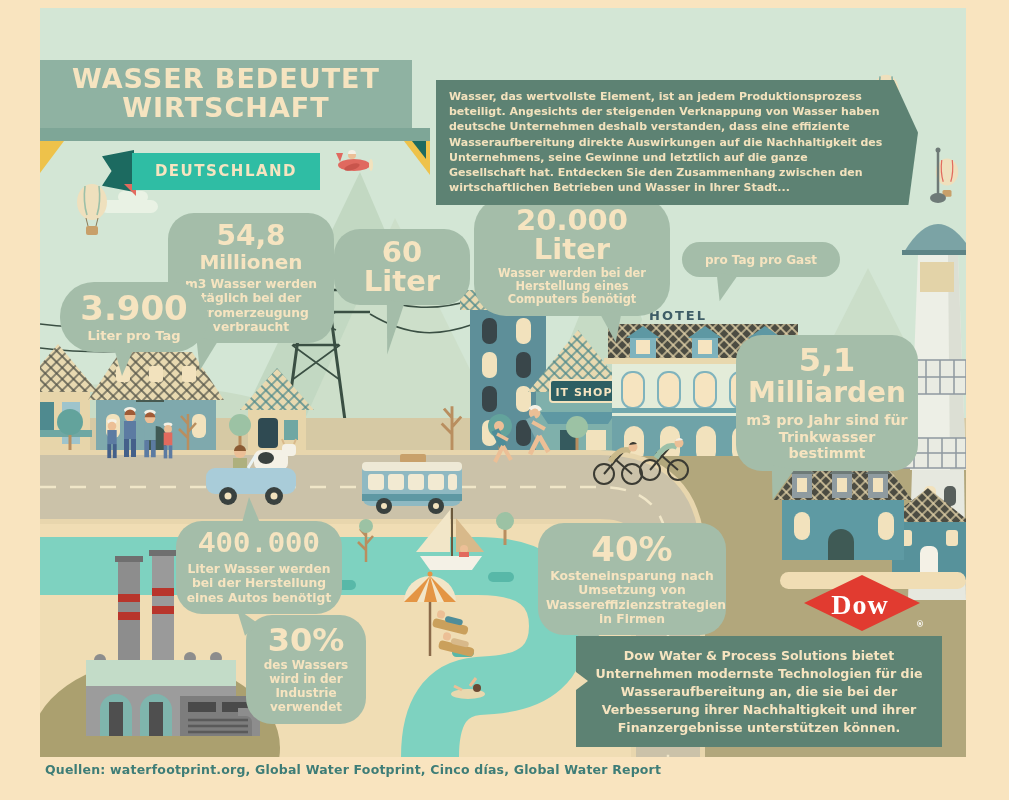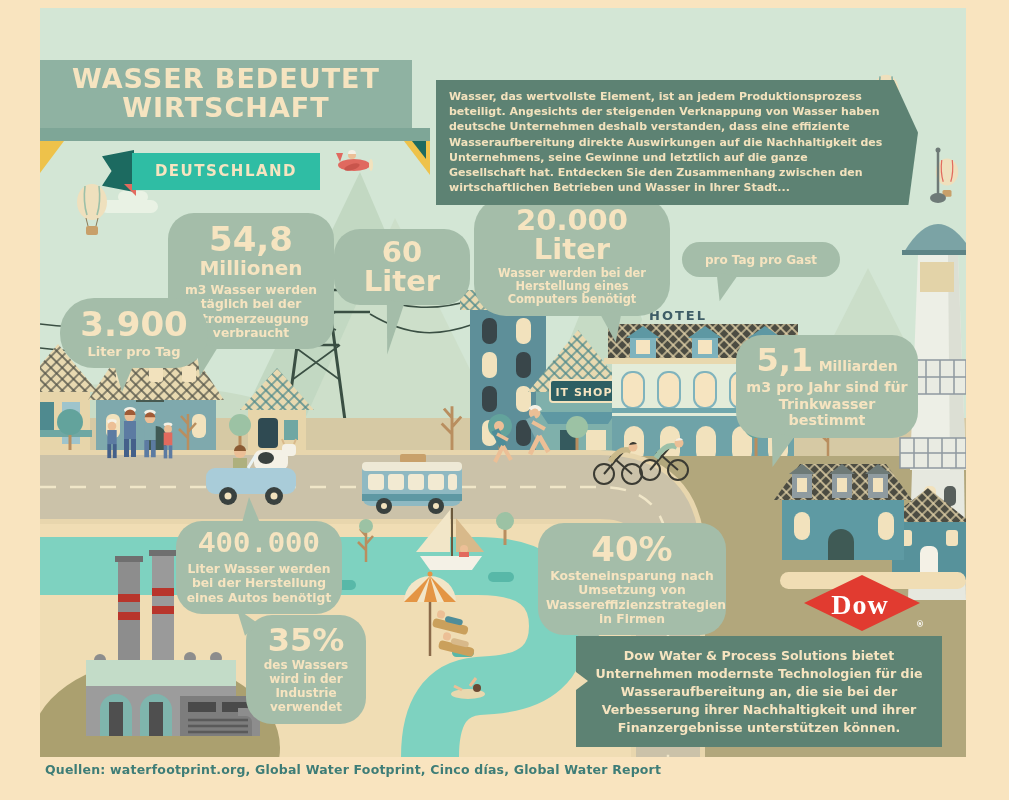--- a/index.html
+++ b/index.html
@@ -30,26 +30,26 @@
   .intro-banner{left:436px;top:80px;width:482px;background:var(--dark);color:#f3e2bd;
     clip-path:polygon(0 0,95% 0,100% 42%,98% 100%,0 100%);
     padding:9px 34px 10px 13px;font-size:11px;line-height:1.38;z-index:6;}
   
   .bubble{position:absolute;background:var(--sage);color:var(--cream);text-align:center;
     border-radius:26px;padding:9px 8px 9px;z-index:5;}
   .bubble .big{font-size:32px;line-height:1;}
   .bubble .unit{font-size:20px;}
   .bubble .desc{font-size:12.3px;line-height:1.16;margin-top:3px;}
   .tail{position:absolute;width:0;height:0;z-index:-1;}
-  #b1{left:168px;top:213px;width:166px;} #b1 .big{font-size:34px;}
-  #b2{left:60px;top:298px;width:148px;border-radius:34px;} #b2 .big{font-size:34px;} #b2 .desc{font-size:13px;}
+  #b1{left:168px;top:213px;width:166px;} #b1 .big{font-size:28px;}
+  #b2{left:60px;top:282px;width:148px;border-radius:34px;} #b2 .big{font-size:34px;} #b2 .desc{font-size:13px;}
   #b3{left:334px;top:229px;width:136px;} #b3 .big{font-size:29px;margin-top:18px;} #b3 .desc{font-size:11.8px;}
   #b4{left:474px;top:197px;width:196px;border-radius:32px;} #b4 .big{font-size:29px;} #b4 .desc{font-size:11.4px;}
   #b5{left:682px;top:242px;width:158px;border-radius:30px;} #b5 .big{font-size:28px;} #b5 .desc{font-size:12px;}
-  #b6{left:736px;top:335px;width:182px;} #b6 .big{font-size:32px;} #b6 .unit{font-size:14px;text-align:center;} #b6 .desc{font-size:14.3px;}
+  #b6{left:736px;top:335px;width:182px;} #b6 .big{font-size:32px;} #b6 .unit{font-size:28px;text-align:center;} #b6 .desc{font-size:14.3px;}
   #b7{left:176px;top:521px;width:166px;} #b7 .big{font-size:29px;font-family:Liberation Mono, monospace;}
   #b8{left:538px;top:523px;width:188px;} #b8 .big{font-size:34px;}
   #b9{left:246px;top:615px;width:120px;} #b9 .big{font-size:32px;} #b9 .desc{font-size:12px;}
   
   .dow-box{left:576px;top:636px;width:366px;background:var(--dark);color:var(--cream);
     text-align:center;padding:11px 12px;font-size:12.6px;line-height:1.42;z-index:5;}
   .dow-box::before{content:"";position:absolute;left:0;top:36px;border-top:9px solid transparent;
     border-bottom:9px solid transparent;border-left:12px solid #f0ddb4;}
   .sources{left:45px;top:762px;font-size:12.5px;color:#3e7d77;letter-spacing:.2px;z-index:6;}
 </style>
@@ -564,21 +564,21 @@
   <div><span class="big">400.000</span></div>
   <div class="desc">Liter Wasser werden bei der Herstellung eines Autos benötigt</div>
   <div class="tail" style="left:66px;top:-24px;border-bottom:26px solid var(--sage);border-left:7px solid transparent;border-right:11px solid transparent"></div>
 </div>
 <div class="bubble" id="b8">
   <div><span class="big">40%</span></div>
   <div class="desc">Kosteneinsparung nach Umsetzung von Wassereffizienzstrategien in Firmen</div>
   <div class="tail" style="left:36px;bottom:-27px;border-top:30px solid var(--sage);border-left:8px solid transparent;border-right:14px solid transparent;transform:rotate(14deg)"></div>
 </div>
 <div class="bubble" id="b9">
-  <div><span class="big">35%</span></div>
+  <div><span class="big">30%</span></div>
   <div class="desc">des Wassers wird in der Industrie verwendet</div>
   <div class="tail" style="left:-12px;top:-8px;border-bottom:26px solid var(--sage);border-left:12px solid transparent;border-right:6px solid transparent;transform:rotate(-42deg)"></div>
 </div>
 
 <div class="ov dow-box">
   <p>Dow Water &amp; Process Solutions bietet Unternehmen modernste Technologien für die Wasseraufbereitung an, die sie bei der Verbesserung ihrer Nachhaltigkeit und ihrer Finanzergebnisse unterstützen können.</p>
 </div>
 
 <div class="ov sources">Quellen: waterfootprint.org, Global Water Footprint, Cinco días, Global Water Report</div>
 

